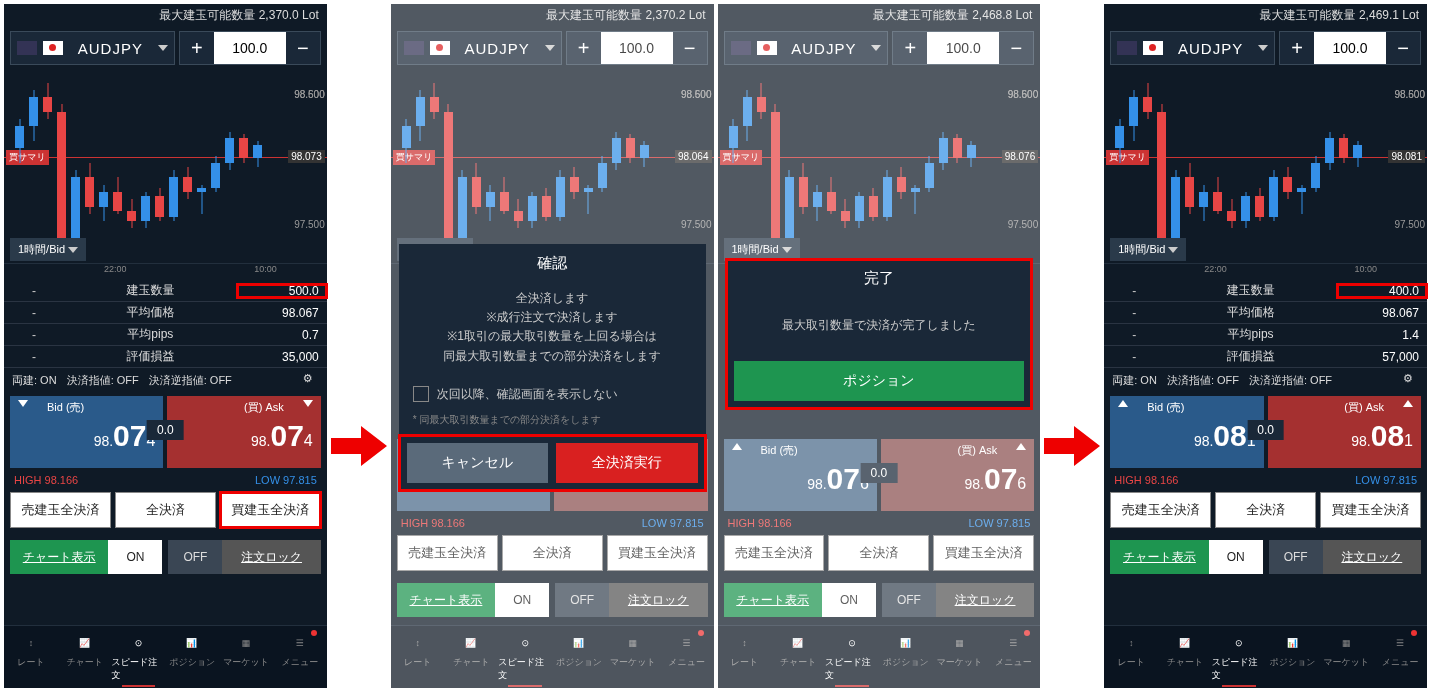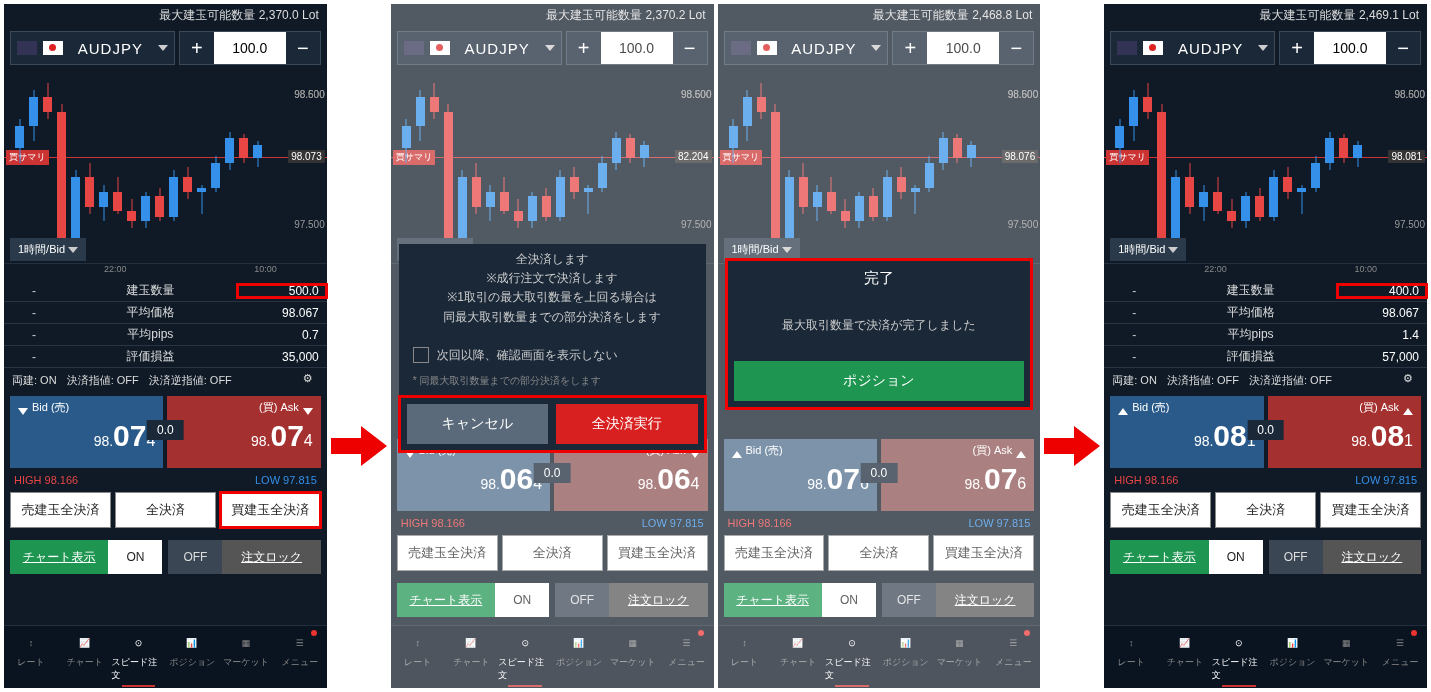--- a/index.html
+++ b/index.html
@@ -42,21 +42,21 @@
 .data-tbl .row .c2{flex:1;text-align:center;color:#ddd;}
 .data-tbl .row .c3{width:90px;text-align:right;padding-right:8px;color:#fff;}
 
 .opts { display:flex; padding:4px 8px; font-size:11px; color:#ddd; gap:10px; align-items:center;}
 .opts .gear{margin-left:auto;width:16px;height:16px;}
 
 .bidask { display:flex; gap:4px; padding:4px 6px; position:relative;}
 .ba-box { flex:1; height:72px; padding:4px 8px; position:relative;}
 .ba-box.bid{ background:#2a5a8a;} .ba-box.ask{background:#a53030;}
 .ba-box.dim.bid{background:#4a6a8a;} .ba-box.dim.ask{background:#8a5050;}
-.ba-lbl{font-size:11px;display:flex;align-items:flex-end;gap:4px;}
+.ba-lbl{font-size:11px;display:flex;align-items:flex-start;gap:19px;}
 .tri-d{width:0;height:0;border-left:5px solid transparent;border-right:5px solid transparent;border-top:7px solid #fff;}
 .tri-u{width:0;height:0;border-left:5px solid transparent;border-right:5px solid transparent;border-bottom:7px solid #fff;}
 .ba-price{font-size:14px;text-align:right;margin-top:4px;}
 .ba-price .big{font-size:30px;font-weight:bold;}
 .ba-price .sm{font-size:16px;}
 .spread{position:absolute;top:28px;left:50%;transform:translateX(-50%);background:#1a2838;padding:3px 10px;font-size:12px;z-index:2;}
 
 .hl-row{display:flex;justify-content:space-between;padding:2px 10px;font-size:11px;}
 .hl-row .h{color:#e84545;} .hl-row .l{color:#3490e8;}
 
@@ -323,21 +323,21 @@
       <button>−</button>
     </div>
   </div>
 
   <div class="chart">
     <span class="chart-y" style="top:20px">98.600</span>
     <span class="chart-y" style="top:20px">98.500</span>
     <span class="chart-y" style="top:150px">97.500</span>
     <div class="hline " style="top:88.07083333333411px">
       <span class="ltag">買サマリ</span>
-      <span class="tag">82.204</span>
+      <span class="tag">98.064</span>
     </div>
     <div class="candles">
           <div class="candle up" style="height:175px">
       <div class="wick" style="top:51.04166666666633px;height:43.749999999999986px"></div>
       <div class="body" style="top:58.33333333333265px;height:21.875000000001023px"></div>
     </div>
           <div class="candle up" style="height:175px">
       <div class="wick" style="top:21.874999999998977px;height:51.04166666666838px"></div>
       <div class="body" style="top:29.166666666665293px;height:29.166666666667354px"></div>
     </div>
@@ -479,20 +479,21 @@
 
     </div>
         <div class="tab ">
       <div class="ico">☰</div>
       <span>メニュー</span>
       <div class="dot"></div>
     </div>
       </div>
     <div class="overlay"></div>
     <div class="dialog" style="top:240px">
+      <div class="d-title">確認</div>
       <div class="d-body">全決済します<br>※成行注文で決済します<br>※1取引の最大取引数量を上回る場合は<br>同最大取引数量までの部分決済をします</div>
       <div class="d-check">
           <span class="box"></span>
           <span>次回以降、確認画面を表示しない</span>
         </div>
       <div class="d-note">* 同最大取引数量までの部分決済をします</div>
       <div class="d-btns hl-red">
         <button class="cancel">キャンセル</button>
         <button class="confirm">全決済実行</button>
       </div>

